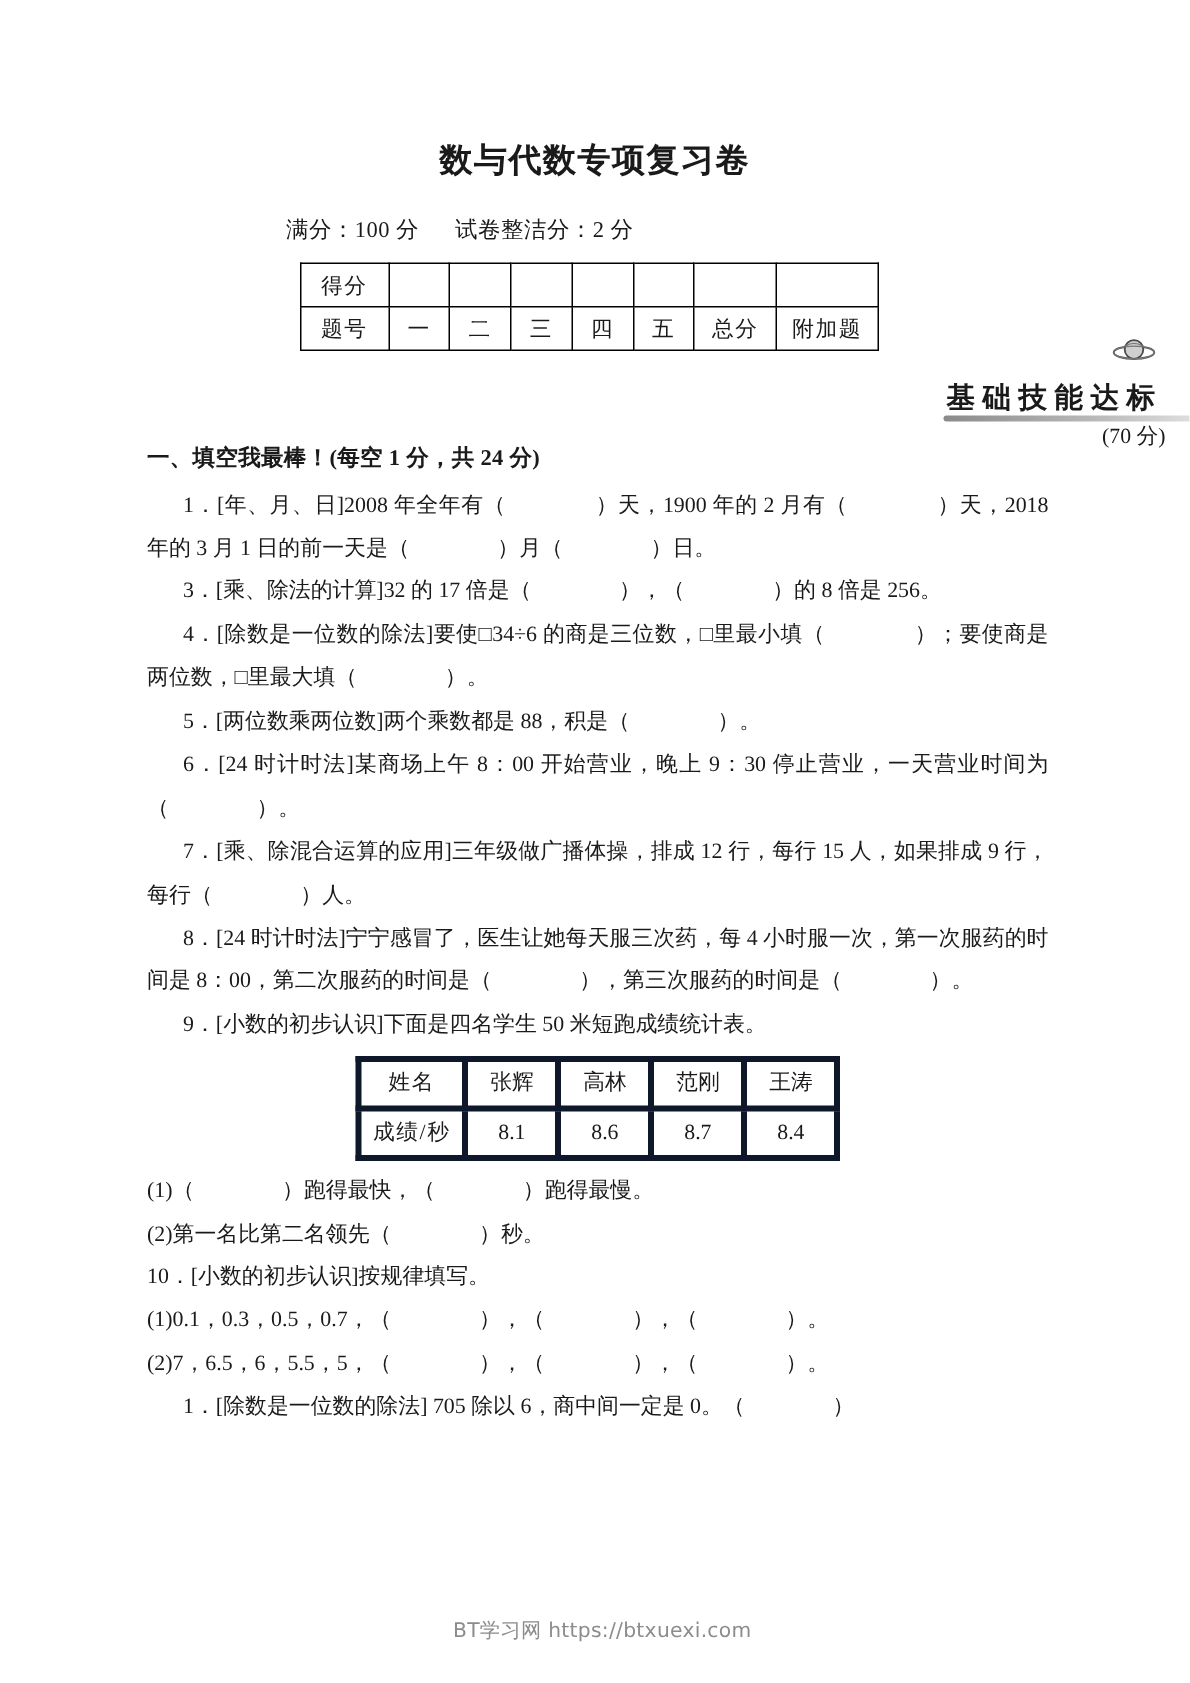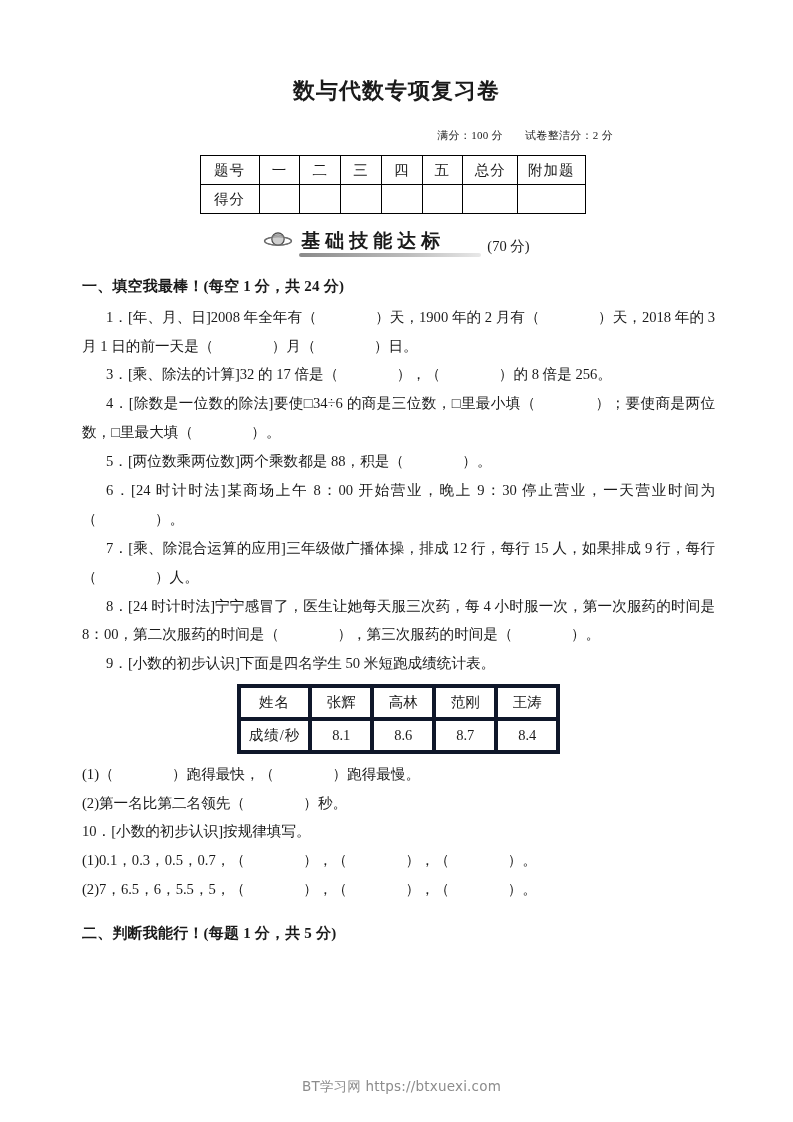--- a/index.html
+++ b/index.html
@@ -11,41 +11,41 @@
     font-family: "Liberation Serif", "DejaVu Serif", serif;
     color: #1a1a1a;
     position: relative;
     overflow: hidden;
   }
 
   .page {
     position: relative;
     width: 793px;
     height: 1122px;
-    padding: 0;
+    padding: 16px;
     border-radius: 28px;
   }
 
   
   .doc-title {
     text-align: center;
     font-size: 22px;
     font-weight: bold;
     letter-spacing: 1px;
     margin: 0;
     padding-top: 76px;
     font-family: "Liberation Serif", "DejaVu Serif", serif;
   }
 
   
   .score-line {
     margin: 22px 0 12px 0;
     padding-right: 180px;
-    text-align: right;
-    font-size: 11px;
+    text-align: center;
+    font-size: 15px;
     letter-spacing: 0.3px;
   }
   .score-line .gap { display: inline-block; width: 16px; }
 
   
   .score-table-wrap {
     margin: 8px 0 0 0;
     display: flex;
     justify-content: center;
     padding-right: 8px;
@@ -68,20 +68,21 @@
   table.score-table td.tot { width: 54px; }
   table.score-table td.ext { width: 66px; }
 
   
   .section-banner {
     display: flex;
     align-items: flex-end;
     justify-content: center;
     margin-top: 13px;
     height: 30px;
+    flex-direction: column;
   }
   .planet-icon { margin-right: 6px; margin-bottom: 3px; display: block; }
   .banner-text {
     font-size: 19px;
     font-weight: bold;
     letter-spacing: 5px;
     font-family: "Liberation Sans", "DejaVu Sans", sans-serif;
     position: relative;
     padding: 0 2px 3px 2px;
   }
@@ -166,38 +167,38 @@
   <div class="score-line">
     <span>满分：100 分</span>
     <span class="gap"></span>
     <span>试卷整洁分：2 分</span>
   </div>
 
   <div class="score-table-wrap">
     <table class="score-table">
       <tbody>
           <tr>
+        <td class="lbl">得分</td>
+        <td class="num"></td>
+        <td class="num"></td>
+        <td class="num"></td>
+        <td class="num"></td>
+        <td class="num"></td>
+        <td class="tot"></td>
+        <td class="ext"></td>
+      </tr>
+      <tr>
         <td class="lbl">题号</td>
         <td class="num">一</td>
         <td class="num">二</td>
         <td class="num">三</td>
         <td class="num">四</td>
         <td class="num">五</td>
         <td class="tot">总分</td>
         <td class="ext">附加题</td>
-      </tr>
-      <tr>
-        <td class="lbl">得分</td>
-        <td class="num"></td>
-        <td class="num"></td>
-        <td class="num"></td>
-        <td class="num"></td>
-        <td class="num"></td>
-        <td class="tot"></td>
-        <td class="ext"></td>
       </tr>
     </tbody>
       </table>
   </div>
 
   <div class="section-banner">
     <span class="planet-icon">
       <svg width="30" height="20" viewBox="0 0 30 20">
         <ellipse cx="15" cy="11" rx="13.5" ry="4.2" fill="none" stroke="#555" stroke-width="1.3"></ellipse>
         <circle cx="15" cy="9" r="6.2" fill="#cfcfcf" stroke="#4a4a4a" stroke-width="1.2"></circle>
@@ -246,19 +247,19 @@
         </table>
     </div>
 
     <p class="sub">(1)（　　　　）跑得最快，（　　　　）跑得最慢。</p>
     <p class="sub">(2)第一名比第二名领先（　　　　）秒。</p>
 
     <p class="q noindent">10．[小数的初步认识]按规律填写。</p>
     <p class="sub">(1)0.1，0.3，0.5，0.7，（　　　　），（　　　　），（　　　　）。</p>
     <p class="sub">(2)7，6.5，6，5.5，5，（　　　　），（　　　　），（　　　　）。</p>
 
-    <div class="sec-head">二、判断我能行！(每题 1 分，共 5 分)</div>
+    <p class="q">1．[除数是一位数的除法] 705 除以 6，商中间一定是 0。（　　　　）</p>
 
   </div>
 
   <div class="footer">BT学习网 https://btxuexi.com</div>
 
 </div>
 
 </body></html>

